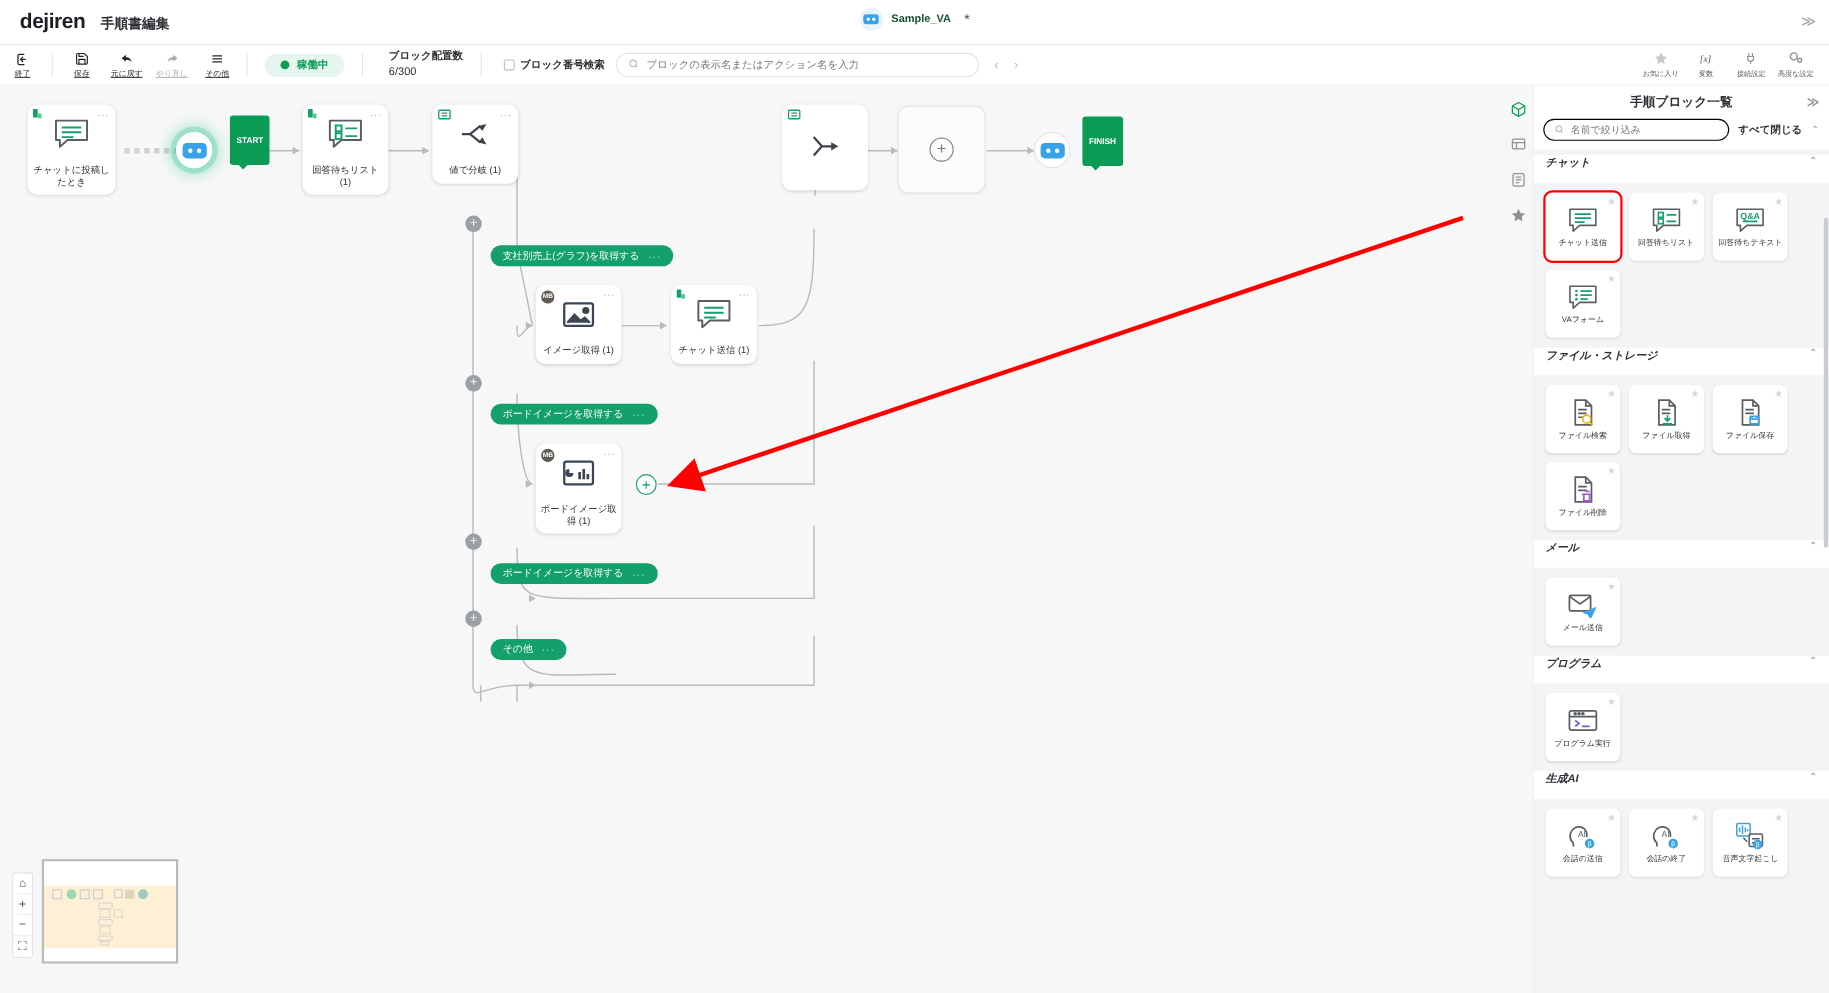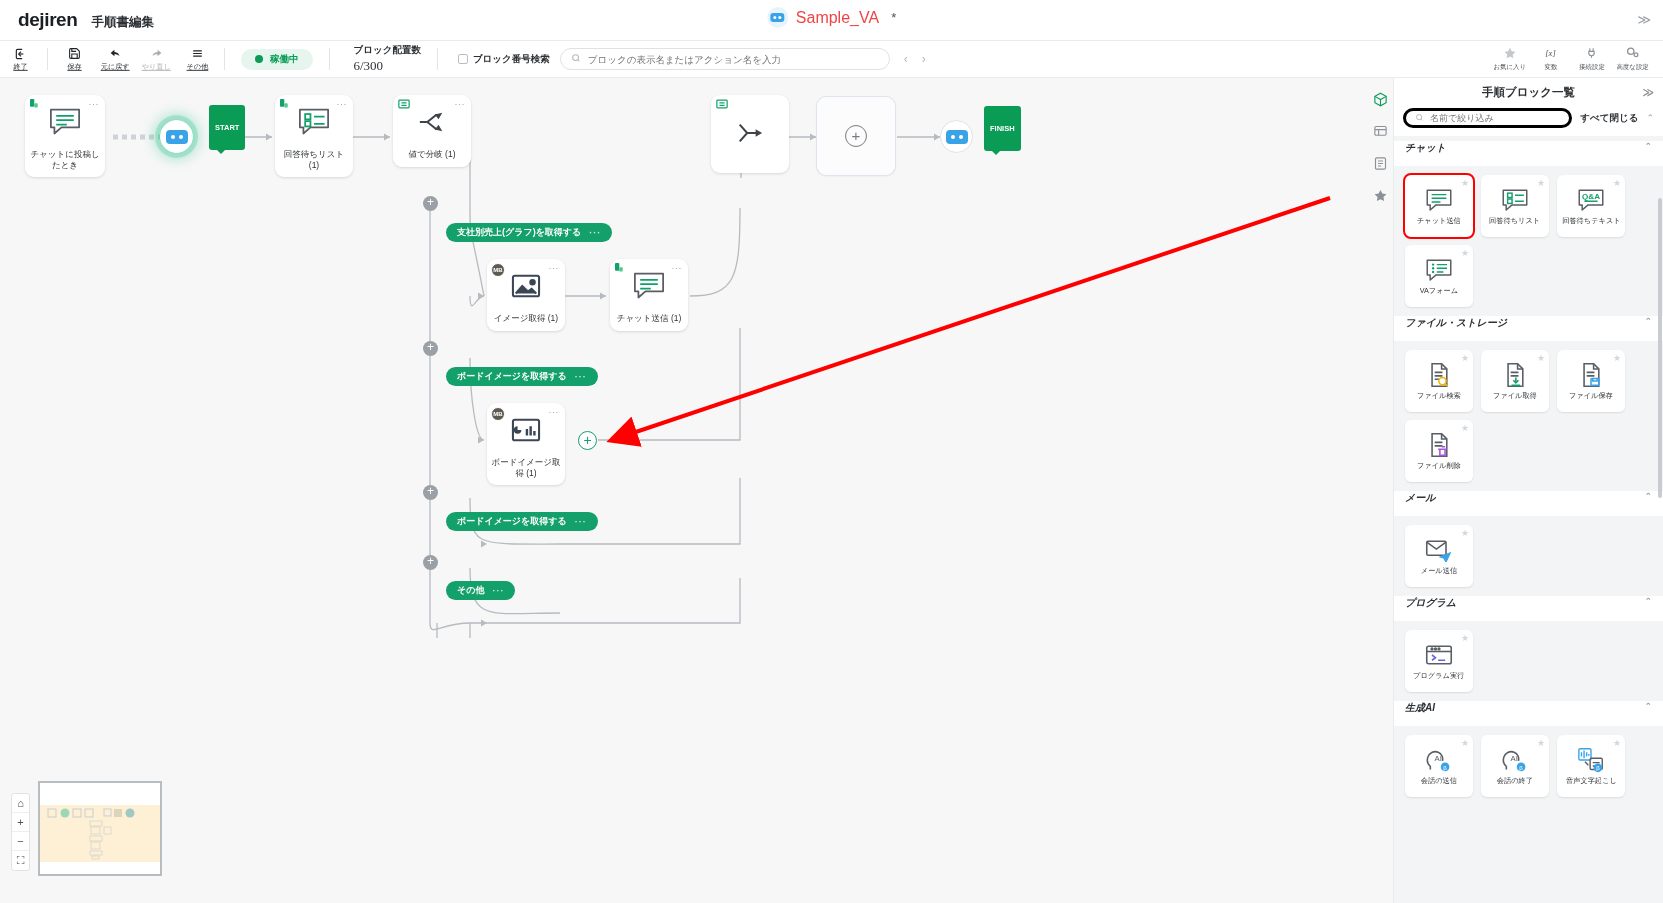--- a/index.html
+++ b/index.html
@@ -17,41 +17,41 @@
   .brand { display:flex; align-items:baseline; gap:14px; padding-left:18px; }
   .brand-logo { font-size:19px; font-weight:700; letter-spacing:-.4px; color:#1b1f23; position:relative; }
   .brand-sub { font-size:12.5px; font-weight:700; color:#2d3135; }
   .doc-tab { position:absolute; left:50%; transform:translateX(-50%); top:7px;
              display:flex; align-items:center; gap:8px; }
   .doc-tab .robot { width:21px; height:21px; border-radius:50%; background:#e8f4fd;
                     display:flex; align-items:center; justify-content:center; }
   .doc-tab .robot .face { width:14px; height:9px; border-radius:3px; background:#3aa3e8;
                           display:flex; align-items:center; justify-content:center; gap:2px; }
   .doc-tab .robot .face i { width:3px; height:3px; border-radius:50%; background:#fff; display:block; }
-  .doc-name { font-size:16px; font-weight:400; color:#ef4444; }
+  .doc-name { font-size:10px; font-weight:700; color:#14532d; }
   .doc-dirty { font-size:13px; color:#4b5056; margin-left:4px; }
   .collapse-top { position:absolute; right:12px; top:12px; color:#9aa0a6; font-size:13px; cursor:pointer; }
 
   
   .toolbar { position:absolute; left:0; top:41px; width:1663px; height:37px;
              background:#fff; border-bottom:1px solid #e8eaec; display:flex; align-items:center; }
   .tgroup { display:flex; align-items:center; height:100%;text-decoration:underline; }
   .tbtn { width:41px; height:37px; display:flex; flex-direction:column; align-items:center;
           justify-content:center; gap:1px; cursor:pointer; }
   .tbtn.disabled { opacity:.38; cursor:default; }
   .tbtn .ic { height:15px; display:flex; align-items:center; justify-content:center; color:#22262a; }
   .tbtn .lb { font-size:7.5px; color:#22262a; white-space:nowrap; transform:scale(.95); }
   .tsep { width:1px; height:22px; background:#e1e4e7; margin:0 6px; }
   .status-pill { display:flex; align-items:center; gap:7px; height:21px; padding:0 14px;
                  background:#e6f6ee; border-radius:11px; margin-left:10px; }
   .status-pill .dot { width:8px; height:8px; border-radius:50%; background:#0a9c55; }
   .status-pill .txt { font-size:9.5px; font-weight:700; color:#0a9c55; }
   .blockcount { margin-left:18px; line-height:1.35; }
   .blockcount .t { font-size:9.5px; font-weight:700; color:#2d3135; }
-  .blockcount .v { font-size:13px; color:#2d3135;font-family:Liberation Serif, serif; }
+  .blockcount .v { font-size:10px; color:#2d3135; }
   .chk-wrap { display:flex; align-items:center; gap:5px; margin-left:14px; }
   .chk { width:10px; height:10px; border:1px solid #b9bec4; border-radius:2px; background:#fff; }
   .chk-lb { font-size:9.5px; font-weight:700; color:#2d3135; }
   .search-box { position:relative; margin-left:10px; width:330px; height:22px;
                 border:1px solid #dfe2e5; border-radius:11px; background:#fff;
                 display:flex; align-items:center; padding:0 10px; gap:7px; }
   .search-box .mag { color:#b4b9be; font-size:10px; }
   .search-box input { border:none; outline:none; font-size:9.5px; color:#9aa0a6;
                       background:transparent; width:100%; font-family:inherit; }
   .navarrows { display:flex; gap:14px; margin-left:14px; color:#b4b9be; font-size:12px; }
@@ -84,21 +84,21 @@
   .flag:after { content:""; position:absolute; left:8px; bottom:-4px; border-left:4px solid transparent;
                 border-right:4px solid transparent; border-top:4px solid #0a9c55; }
   .robotnode { position:absolute; width:33px; height:33px; border-radius:50%; background:#fff;
                border:1px solid #e3e6e9; display:flex; align-items:center; justify-content:center; }
   .robotnode .face { width:22px; height:14px; border-radius:4px; background:#3aa3e8;
                      display:flex; align-items:center; justify-content:center; gap:4px; }
   .robotnode .face i { width:4px; height:4px; border-radius:50%; background:#fff; display:block; }
   .startglow { box-shadow:0 0 0 5px rgba(26,190,130,.22), 0 0 13px 6px rgba(26,190,130,.35); border-color:#fff; }
   .finishring { border:1px solid #dfe3e7; }
   .branch-label { position:absolute; height:19px; border-radius:10px; background:#13a06a;
-                  color:#fff; font-size:9px; font-weight:700; display:flex; align-items:center;
+                  color:#fff; font-size:9px; font-weight:400; display:flex; align-items:center;
                   gap:8px; padding:0 11px; white-space:nowrap; cursor:pointer; }
   .branch-label .ell { color:#cfeede; letter-spacing:1px; font-size:9px; }
   .plusnode { position:absolute; width:15px; height:15px; border-radius:50%;
               background:#9aa0a6; color:#fff; font-size:12px; line-height:13px;
               text-align:center; cursor:pointer; }
   .addslot { position:absolute; width:78px; height:78px; border-radius:9px; background:#fcfcfd;
              box-shadow:0 0 0 1px #dfe4ef, 0 1px 3px rgba(0,0,0,.08);
              display:flex; align-items:center; justify-content:center; }
   .addslot .circ { width:22px; height:22px; border-radius:50%; border:1.4px solid #767b81;
                    color:#767b81; font-size:15px; line-height:19px; text-align:center; }
@@ -120,21 +120,21 @@
                  font-size:11px; color:#4b5056; border-bottom:1px solid #eceff1; cursor:pointer; }
   .zoomctl div:last-child { border-bottom:none; }
 
   
   .rpanel { position:absolute; right:0; top:78px; width:270px; height:825px;
             background:#fff; border-left:1px solid #e8eaec; display:flex; flex-direction:column; }
   .rp-head { height:28px; display:flex; align-items:center; justify-content:center;
              position:relative; font-size:11.5px; font-weight:700; color:#2d3135; }
   .rp-head .dbl { position:absolute; right:9px; color:#8b9197; font-size:11px; cursor:pointer; }
   .rp-search { display:flex; align-items:center; gap:8px; padding:2px 9px 8px; }
-  .rp-sbox { flex:1; height:20px; border:3px solid #000000; border-radius:10px; display:flex;
+  .rp-sbox { flex:1; height:20px; border:1px solid #000000; border-radius:10px; display:flex;
              align-items:center; gap:6px; padding:0 9px; }
   .rp-sbox .mag { color:#b4b9be; font-size:9px; }
   .rp-sbox input { border:none; outline:none; font-size:9px; color:#9aa0a6; width:100%;
                    background:transparent; font-family:inherit; }
   .rp-collapse { font-size:9.5px; font-weight:700; color:#2d3135; white-space:nowrap; cursor:pointer; }
   .rp-caret { color:#9aa0a6; font-size:9px; cursor:pointer; }
   .rp-scroll { flex:1; overflow:hidden; background:#f3f4f5; padding-bottom:6px; }
   .cat { margin-top:5px; }
   .cat-head { height:25px; background:#fff; display:flex; align-items:flex-start;
               justify-content:space-between; padding:0 11px; font-size:10px;

